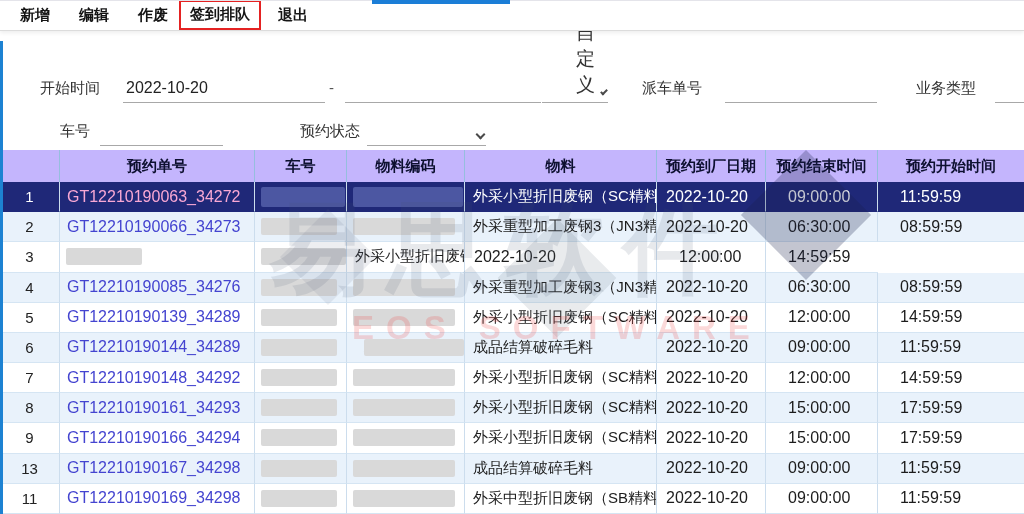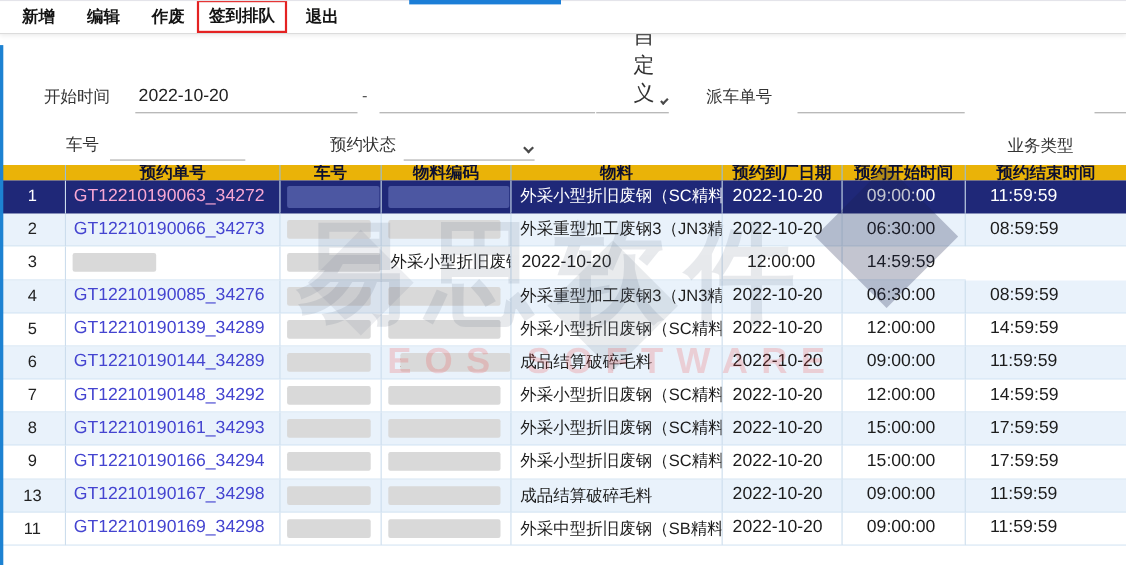--- a/index.html
+++ b/index.html
@@ -37,31 +37,31 @@
           border-bottom:2px solid #4a4a4a; transform:rotate(45deg); margin:0 2px 3px 4px; }
   .dash { position:absolute; font-size:15px; color:#555; }
 
   .lbl-start   { left:40px;  top:20px; }
   .inp-start   { left:123px; top:14px; width:202px; }
   .dash-pos    { left:329px; top:20px; }
   .inp-end     { left:345px; top:14px; width:196px; }
   .sel-range   { left:542px; top:14px; width:66px; }
   .lbl-dispatch{ left:642px; top:20px; }
   .inp-dispatch{ left:725px; top:14px; width:152px; }
-  .lbl-biztype { left:916px; top:20px;margin-top:44px; }
+  .lbl-biztype { left:916px; top:20px; }
   .inp-biztype { left:995px; top:14px; width:29px; }
   .lbl-vehicle { left:60px;  top:63px; }
   .inp-vehicle { left:100px; top:57px; width:123px; }
   .lbl-status  { left:300px; top:63px; }
   .sel-status  { left:367px; top:57px; width:119px; justify-content:flex-end; }
 
   
   .table { position:absolute; top:109px; left:0; width:1024px; height:364px; }
   .grid-row { display:grid; grid-template-columns:60px 195px 92px 118px 192px 109px 112px 146px; }
-  .thead { height:14px; background:#eab308; }
+  .thead { height:32px; background:#c4b5fd; }
   .thcell { display:flex; align-items:center; justify-content:center; font-size:15px; font-weight:700;
             color:#0d1030; border-right:1px solid #96bede; white-space:nowrap; overflow:hidden; }
   .thcell:last-child { border-right:none; }
   .tbody { position:relative; }
   .trow { height:30.18px; background:#fff; cursor:pointer; }
   .trow.even { background:#e9f2fb; }
   .trow.selected { background:#1f2878; }
   .tcell { display:flex; align-items:center; font-size:15px; color:#1c1c1c;
            border-right:1px solid #ccdded; border-bottom:1px solid #d5e5f3;
            overflow:hidden; white-space:nowrap; }
@@ -137,22 +137,22 @@
     </div>
 
     <div class="table">
       <div class="grid-row thead">
         <div class="thcell"></div>
         <div class="thcell">预约单号</div>
         <div class="thcell">车号</div>
         <div class="thcell">物料编码</div>
         <div class="thcell">物料</div>
         <div class="thcell">预约到厂日期</div>
+        <div class="thcell">预约结束时间</div>
         <div class="thcell">预约开始时间</div>
-        <div class="thcell">预约结束时间</div>
       </div>
       <div class="tbody">
           <div class="grid-row trow selected">
             <div class="tcell c-num">1</div>
             <div class="tcell c-order">GT12210190063_34272</div>
             <div class="tcell c-vehicle">
               <span class="redact w1"></span>
             </div>
             <div class="tcell c-code">
               <span class="redact w2"></span>

